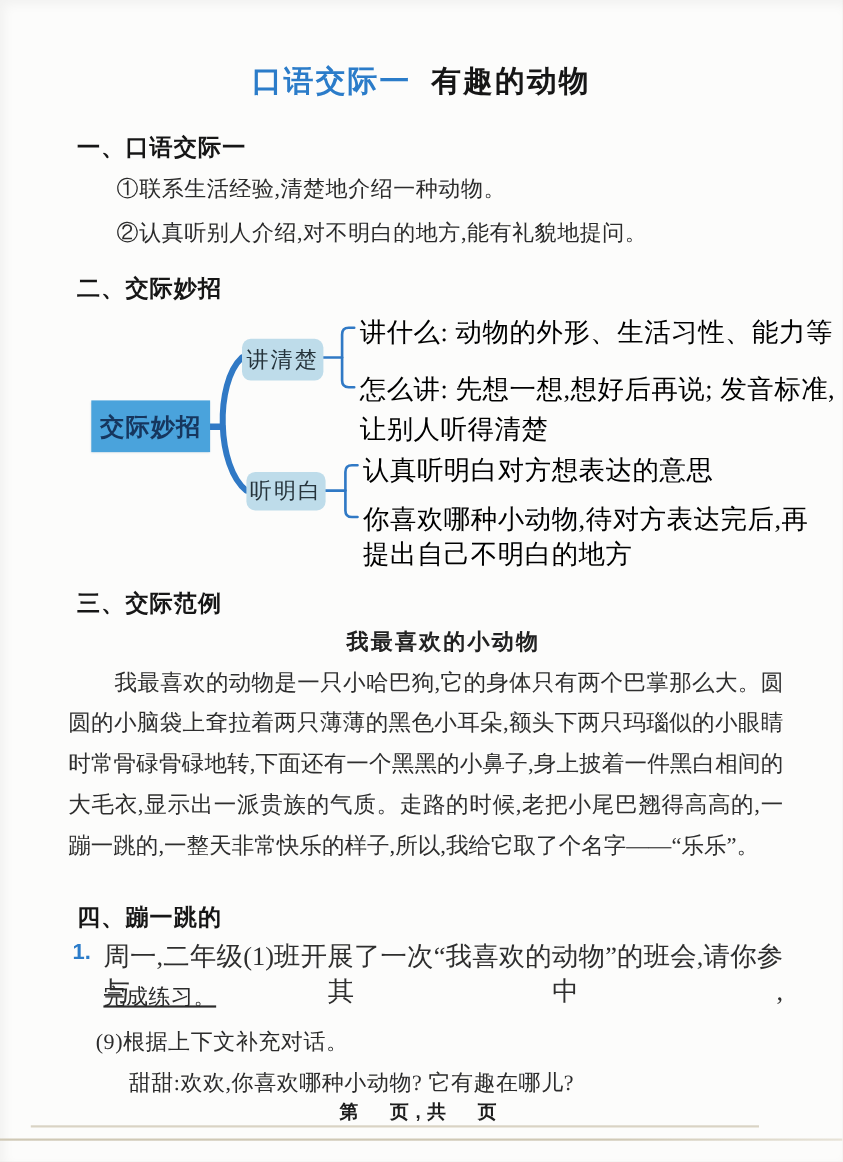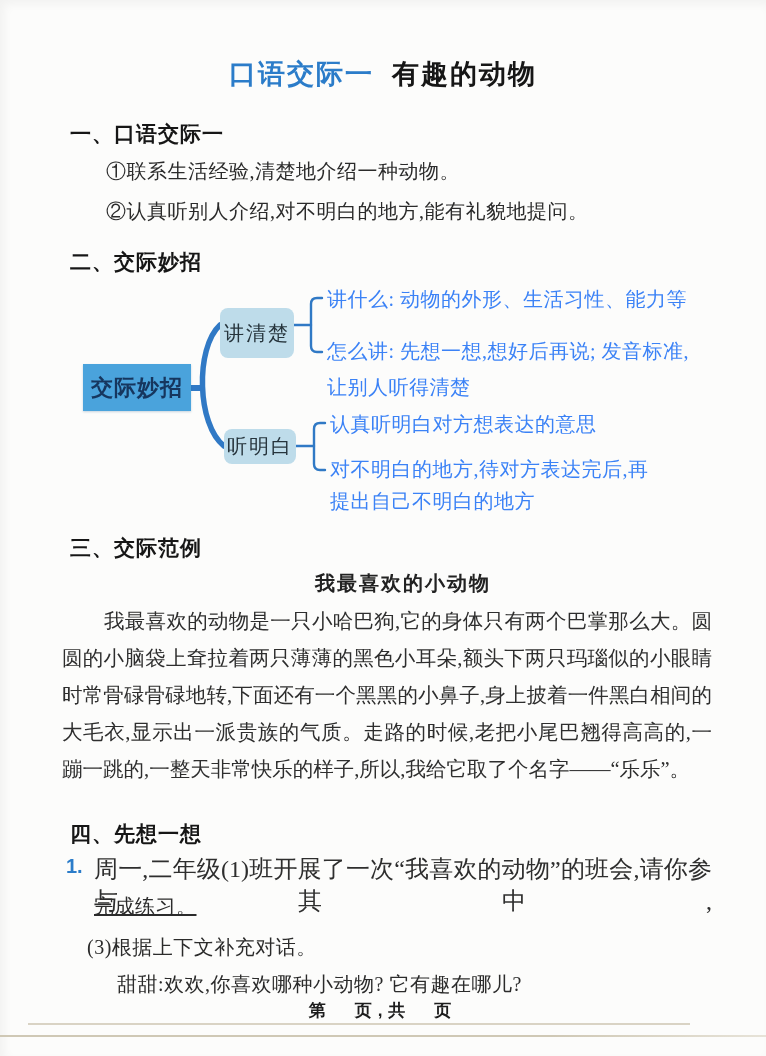--- a/index.html
+++ b/index.html
@@ -28,21 +28,21 @@
     position:absolute;background:var(--node-fill);border-radius:0;
     display:flex;align-items:center;justify-content:center;
     font-size:22px;color:var(--node-text);letter-spacing:1px;
     box-shadow:0 1px 2px rgba(40,90,140,0.25);
   }
   .subnode{
     position:absolute;background:var(--subnode-fill);border-radius:8px;
     display:flex;align-items:center;justify-content:center;
     font-size:20px;color:#26343c;letter-spacing:2px;
   }
-  .diagram-text{position:absolute;font-size:20px;color:#3b82f6;white-space:nowrap;letter-spacing:0.5px;}
+  .diagram-text{position:absolute;font-size:24px;color:#000000;white-space:nowrap;letter-spacing:0.5px;}
   .qnum{font-size:20px;color:var(--accent);font-weight:bold;font-family:"Liberation Sans","DejaVu Sans",sans-serif;}
   .footer-label{font-size:17px;color:#1d1d1d;letter-spacing:6px;}
   .rule{position:absolute;border:none;}
 </style>
 </head>
 <body>
 
 <div id="page">
 
   <div class="abs title-row hei">
@@ -63,47 +63,47 @@
 
       <path d="M294,45 H311" stroke="var(--connector)" stroke-width="2.4" fill="none" stroke-linecap="round"></path>
       <path d="M322,18 H317 Q311,18 311,24 V66 Q311,72 317,72 H322" stroke="var(--connector)" stroke-width="2.4" fill="none" stroke-linecap="round"></path>
 
       <path d="M296,166 H314" stroke="var(--connector)" stroke-width="2.4" fill="none" stroke-linecap="round"></path>
       <path d="M325,143 H320 Q314,143 314,149 V184 Q314,190 320,190 H325" stroke="var(--connector)" stroke-width="2.4" fill="none" stroke-linecap="round"></path>
     </svg>
 
     <div class="node hei" style="left:83px;top:84px;width:108px;height:47px;">交际妙招</div>
 
-    <div class="subnode kai" style="left:220px;top:28px;width:74px;height:50px;">讲清楚</div>
+    <div class="subnode kai" style="left:220px;top:28px;width:74px;height:38px;">讲清楚</div>
     <div class="diagram-text kai" style="left:327px;top:6px;">讲什么: 动物的外形、生活习性、能力等</div>
     <div class="diagram-text kai" style="left:327px;top:58px;">怎么讲: 先想一想,想好后再说;  发音标准,</div>
     <div class="diagram-text kai" style="left:327px;top:94px;">让别人听得清楚</div>
 
     <div class="subnode kai" style="left:224px;top:149px;width:72px;height:35px;">听明白</div>
     <div class="diagram-text kai" style="left:330px;top:131px;">认真听明白对方想表达的意思</div>
-    <div class="diagram-text kai" style="left:330px;top:176px;">对不明白的地方,待对方表达完后,再</div>
+    <div class="diagram-text kai" style="left:330px;top:176px;">你喜欢哪种小动物,待对方表达完后,再</div>
     <div class="diagram-text kai" style="left:330px;top:208px;">提出自己不明白的地方</div>
   </div>
 
   <div class="abs sec-head hei" style="left:70px;top:534px;">三、交际范例</div>
   <div class="abs kai" style="left:0;top:570px;width:766px;text-align:center;font-size:20px;font-weight:bold;letter-spacing:2px;color:#222;padding-left:20px;">我最喜欢的小动物</div>
 
   <div class="abs" style="left:62px;top:603px;width:650px;">
     <div class="para-line kai just" style="text-indent:2.05em;">我最喜欢的动物是一只小哈巴狗,它的身体只有两个巴掌那么大。圆</div>
     <div class="para-line kai just">圆的小脑袋上耷拉着两只薄薄的黑色小耳朵,额头下两只玛瑙似的小眼睛</div>
     <div class="para-line kai just">时常骨碌骨碌地转,下面还有一个黑黑的小鼻子,身上披着一件黑白相间的</div>
     <div class="para-line kai just">大毛衣,显示出一派贵族的气质。走路的时候,老把小尾巴翘得高高的,一</div>
     <div class="para-line kai">蹦一跳的,一整天非常快乐的样子,所以,我给它取了个名字——“乐乐”。</div>
   </div>
 
-  <div class="abs sec-head hei" style="left:70px;top:820px;">四、先想一想</div>
+  <div class="abs sec-head hei" style="left:70px;top:820px;">四、蹦一跳的</div>
 
   <div class="abs qnum" style="left:66px;top:855px;">1.</div>
   <div class="abs kai just" style="left:94px;top:853px;width:618px;font-size:24px;color:#2e2e2e;">周一,二年级(1)班开展了一次“我喜欢的动物”的班会,请你参与其中,</div>
   <div class="abs body-line kai" style="left:94px;top:893px;text-decoration:underline;">完成练习。</div>
-  <div class="abs body-line kai" style="left:87px;top:934px;">(3)根据上下文补充对话。</div>
+  <div class="abs body-line kai" style="left:87px;top:934px;">(9)根据上下文补充对话。</div>
   <div class="abs body-line kai" style="left:117px;top:971px;">甜甜:欢欢,你喜欢哪种小动物? 它有趣在哪儿?</div>
 
   <div class="abs hei footer-label" style="left:0;top:999px;width:766px;text-align:center;">第　页,共　页</div>
   <div class="rule" style="left:28px;top:1023px;width:662px;height:1.5px;background:var(--rule);"></div>
   <div class="rule" style="left:0;top:1035px;width:766px;height:2px;background:linear-gradient(to right,var(--rule2) 0%,var(--rule2) 72%,#e7e3d8 100%);"></div>
 
 </div>
 
 </body></html>

